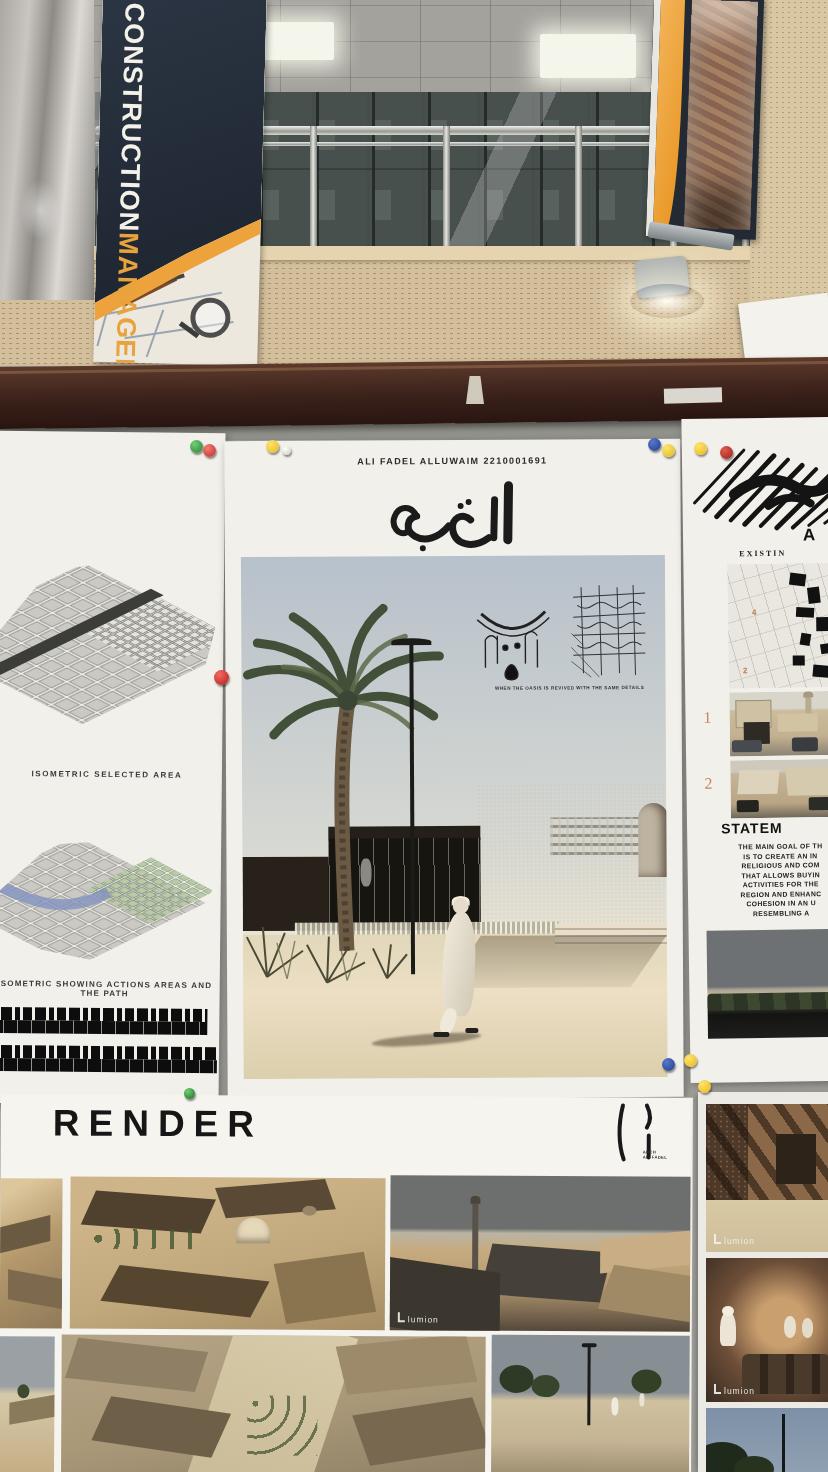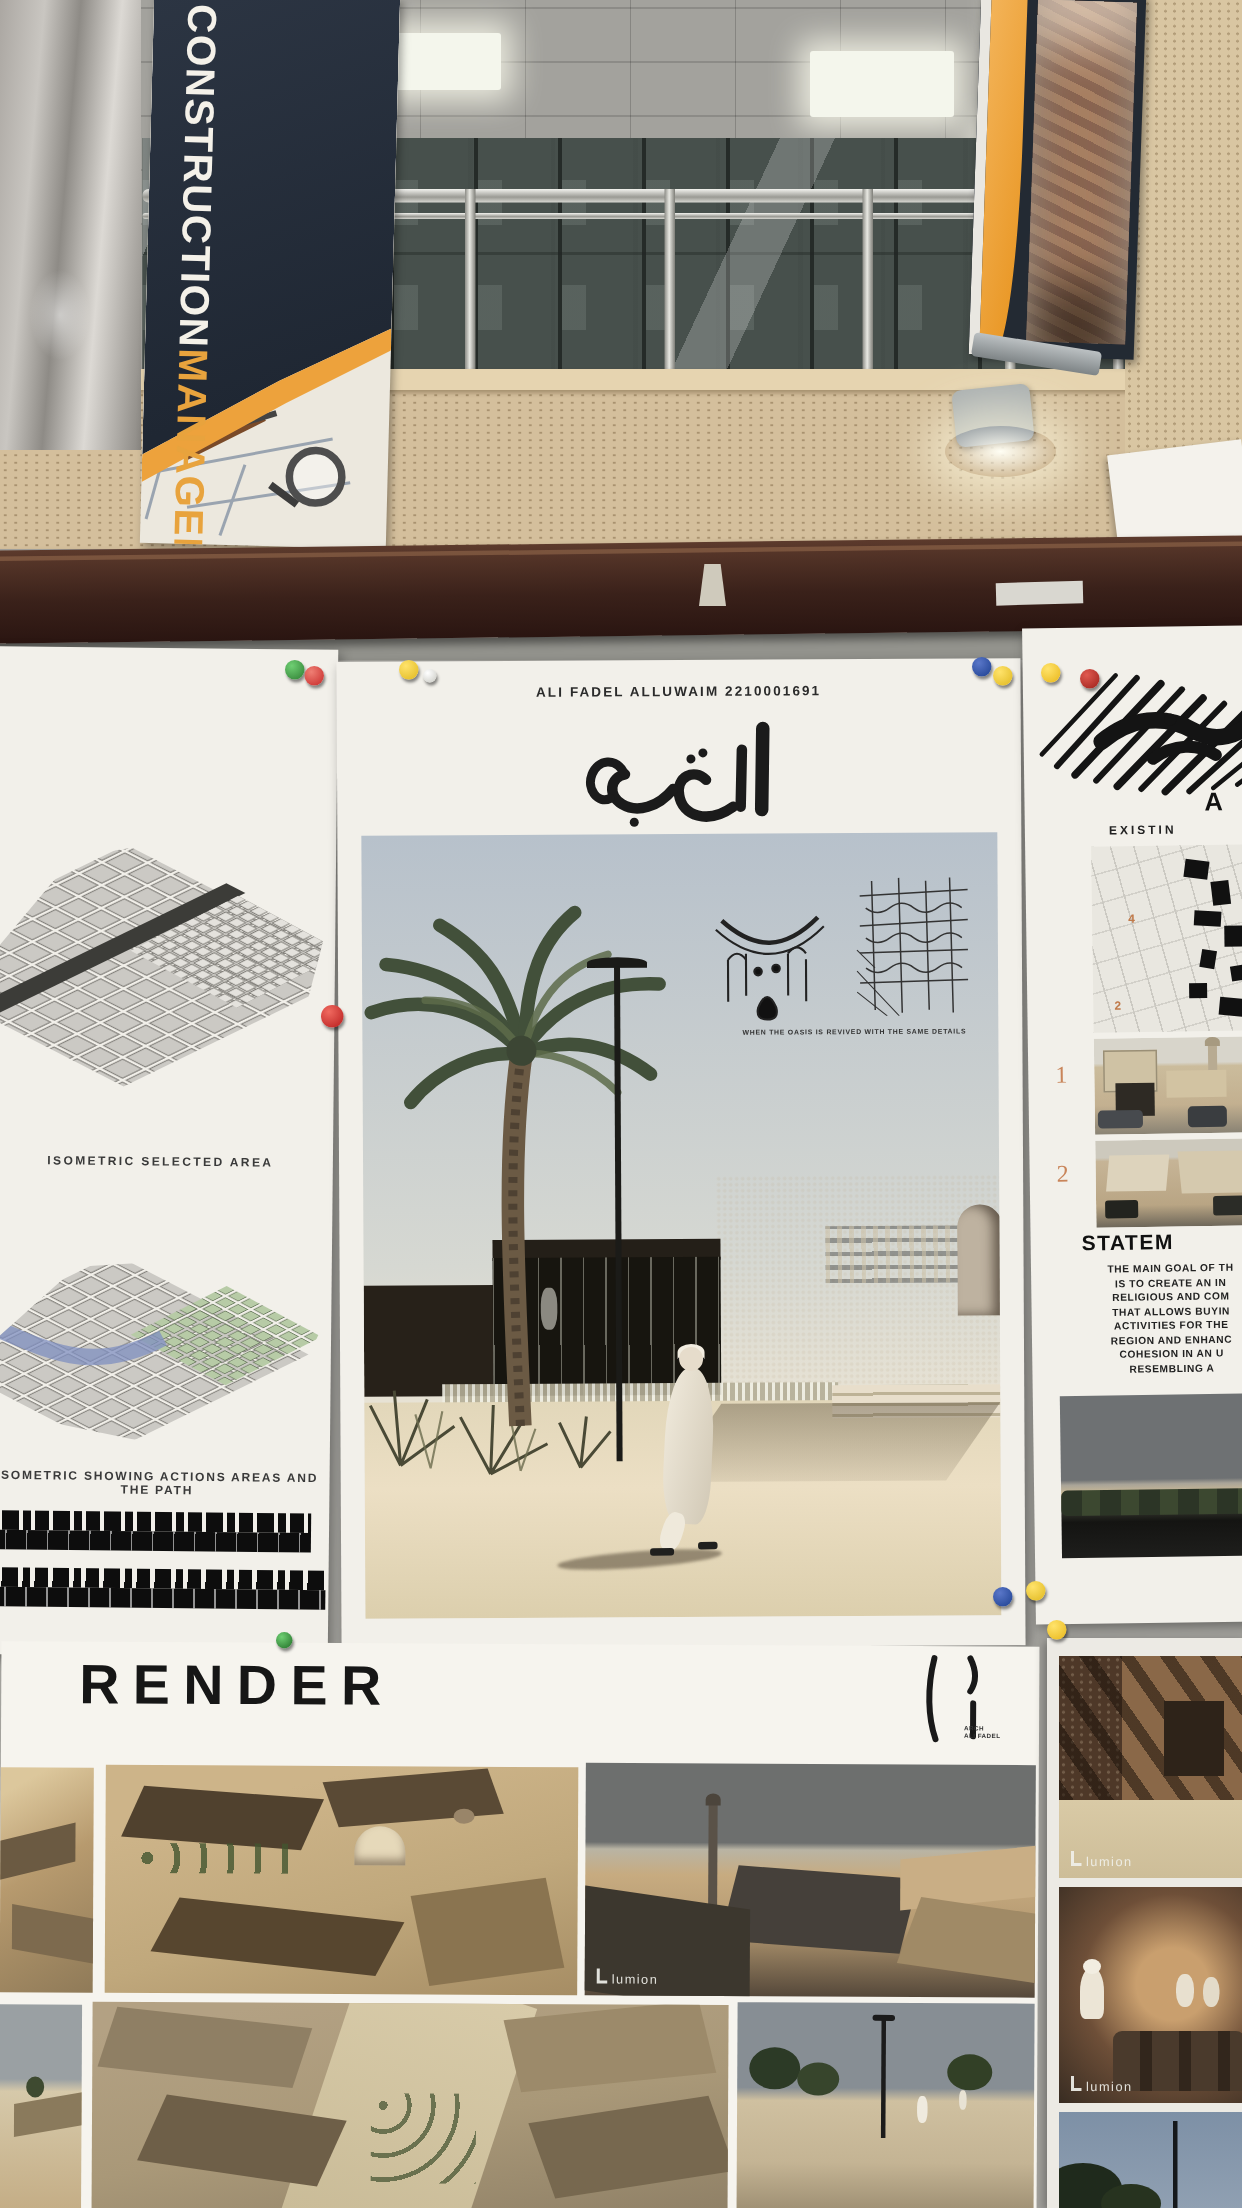--- a/index.html
+++ b/index.html
@@ -156,21 +156,21 @@
   .p-leg{position:absolute;left:10px;top:110px;width:14px;height:26px;background:#efe9db;
     transform:rotate(18deg);border-radius:40%;}
   .p-foot{position:absolute;left:2px;top:134px;width:16px;height:5px;background:#20201e;border-radius:2px;}
   .p-foot2{left:34px;top:130px;width:13px;}
   .ghost{position:absolute;background:rgba(235,233,224,.55);border-radius:40%;}
 
   
   .poster-r{left:686px;top:418px;width:150px;height:664px;transform:rotate(-0.8deg);overflow:hidden;}
   .frag-a{position:absolute;left:120px;top:108px;font-size:17px;font-weight:bold;color:#111;}
   .existing{position:absolute;left:56px;top:131px;font-size:8px;font-weight:bold;
-    letter-spacing:2px;color:#222;white-space:nowrap;}
+    letter-spacing:2px;color:#222;white-space:nowrap;font-family:Liberation Serif, serif;}
   .fmap{position:absolute;left:44px;top:146px;width:122px;height:124px;background:#e9e7e0;
     background-image:repeating-linear-gradient(75deg,transparent 0 14px,#cbc9c2 14px 15px),
       repeating-linear-gradient(-15deg,transparent 0 18px,#d2d0c9 18px 19px);}
   .blk{position:absolute;background:#111;}
   .mapnum{position:absolute;font-size:8px;font-weight:bold;color:#c07a4a;}
   .sitephoto{position:absolute;left:44px;width:116px;overflow:hidden;}
   .photonum{position:absolute;left:18px;font-size:16px;color:#c9855a;font-family:"Liberation Serif",serif;}
   .stmt-title{position:absolute;left:34px;top:402px;width:140px;font-size:14px;font-weight:bold;
     letter-spacing:1px;color:#111;white-space:nowrap;}
   .stmt{position:absolute;left:26px;top:424px;width:134px;font-size:6.8px;line-height:9.5px;

